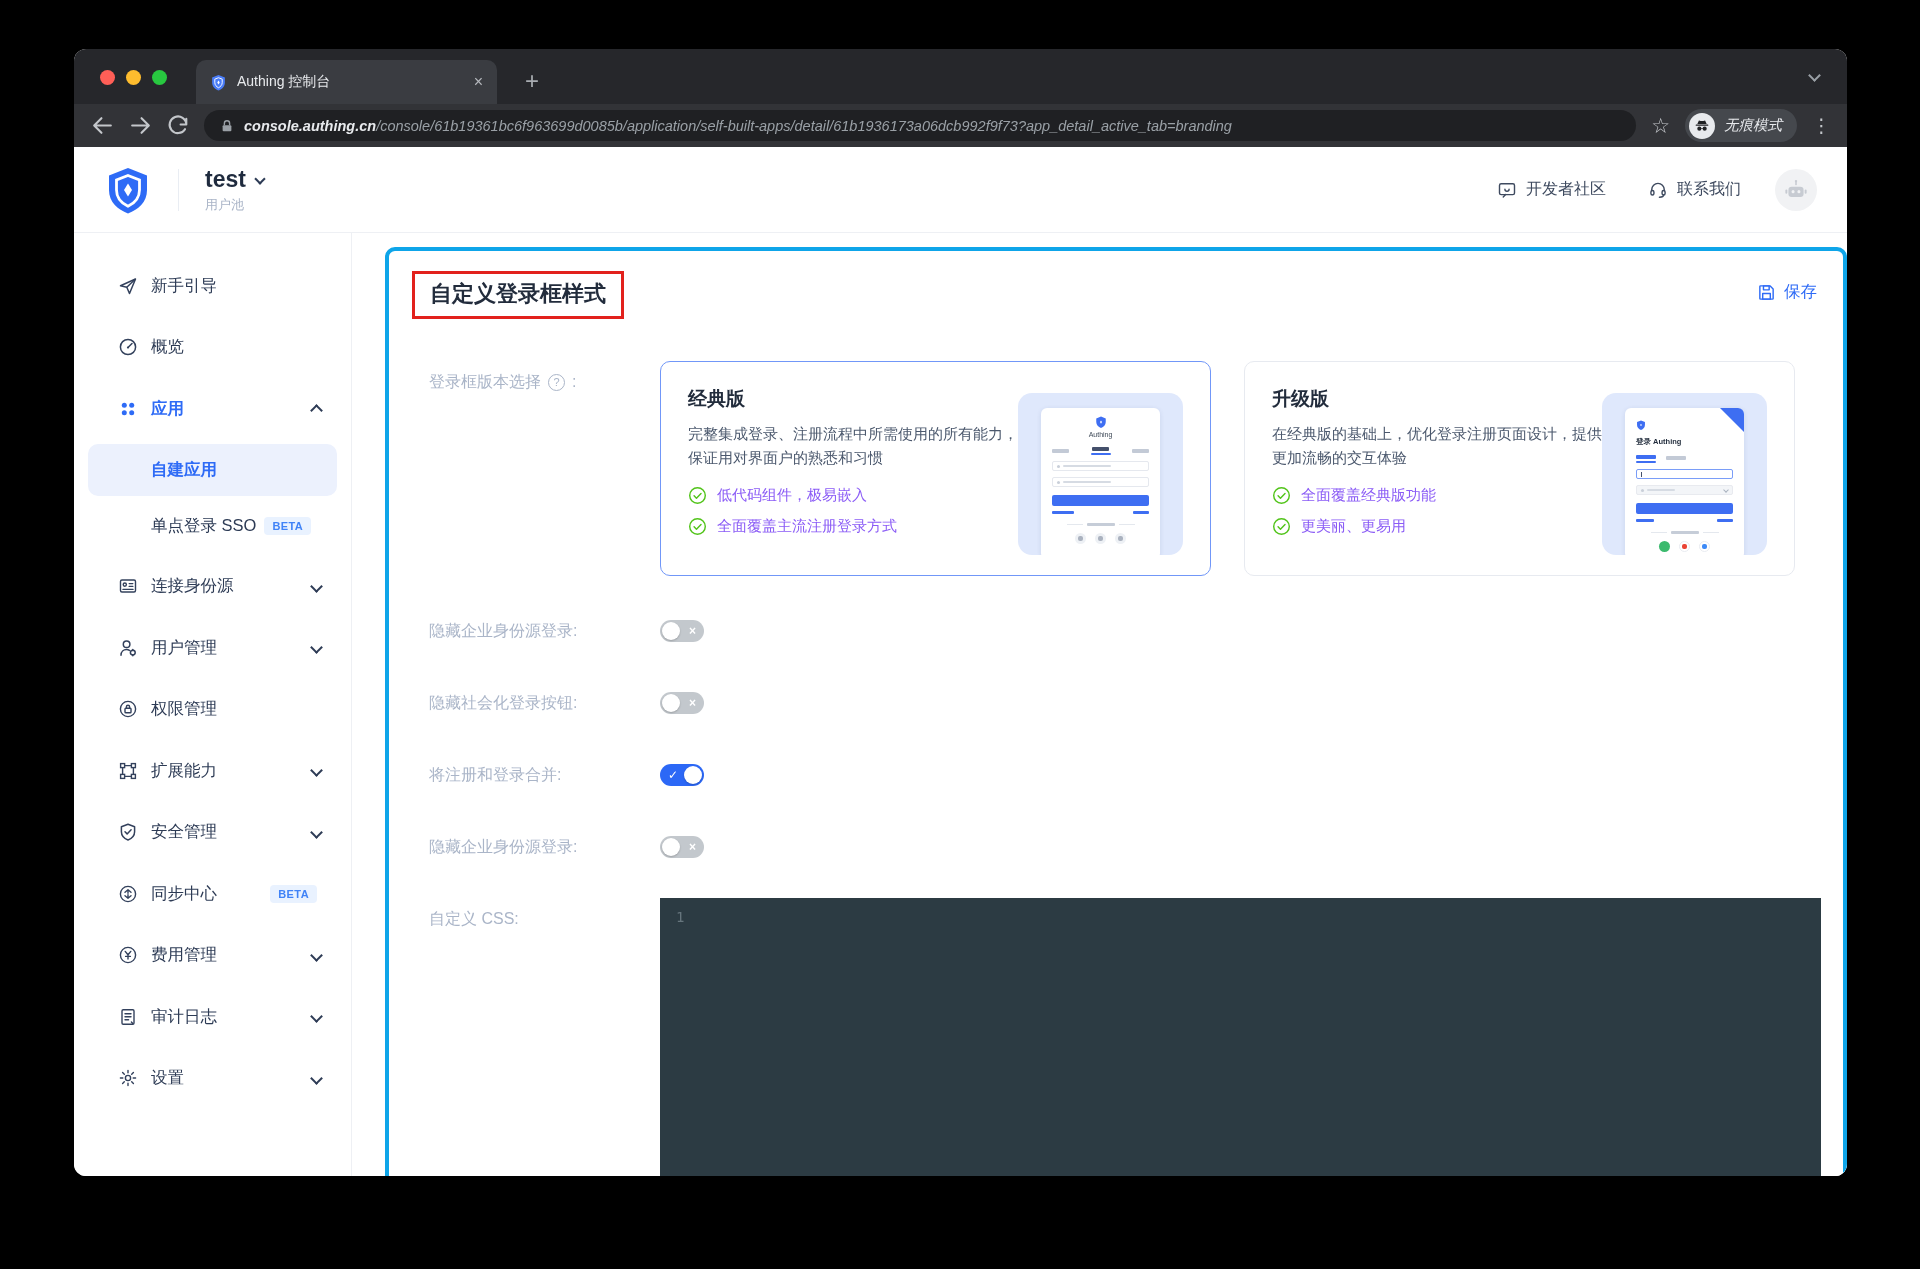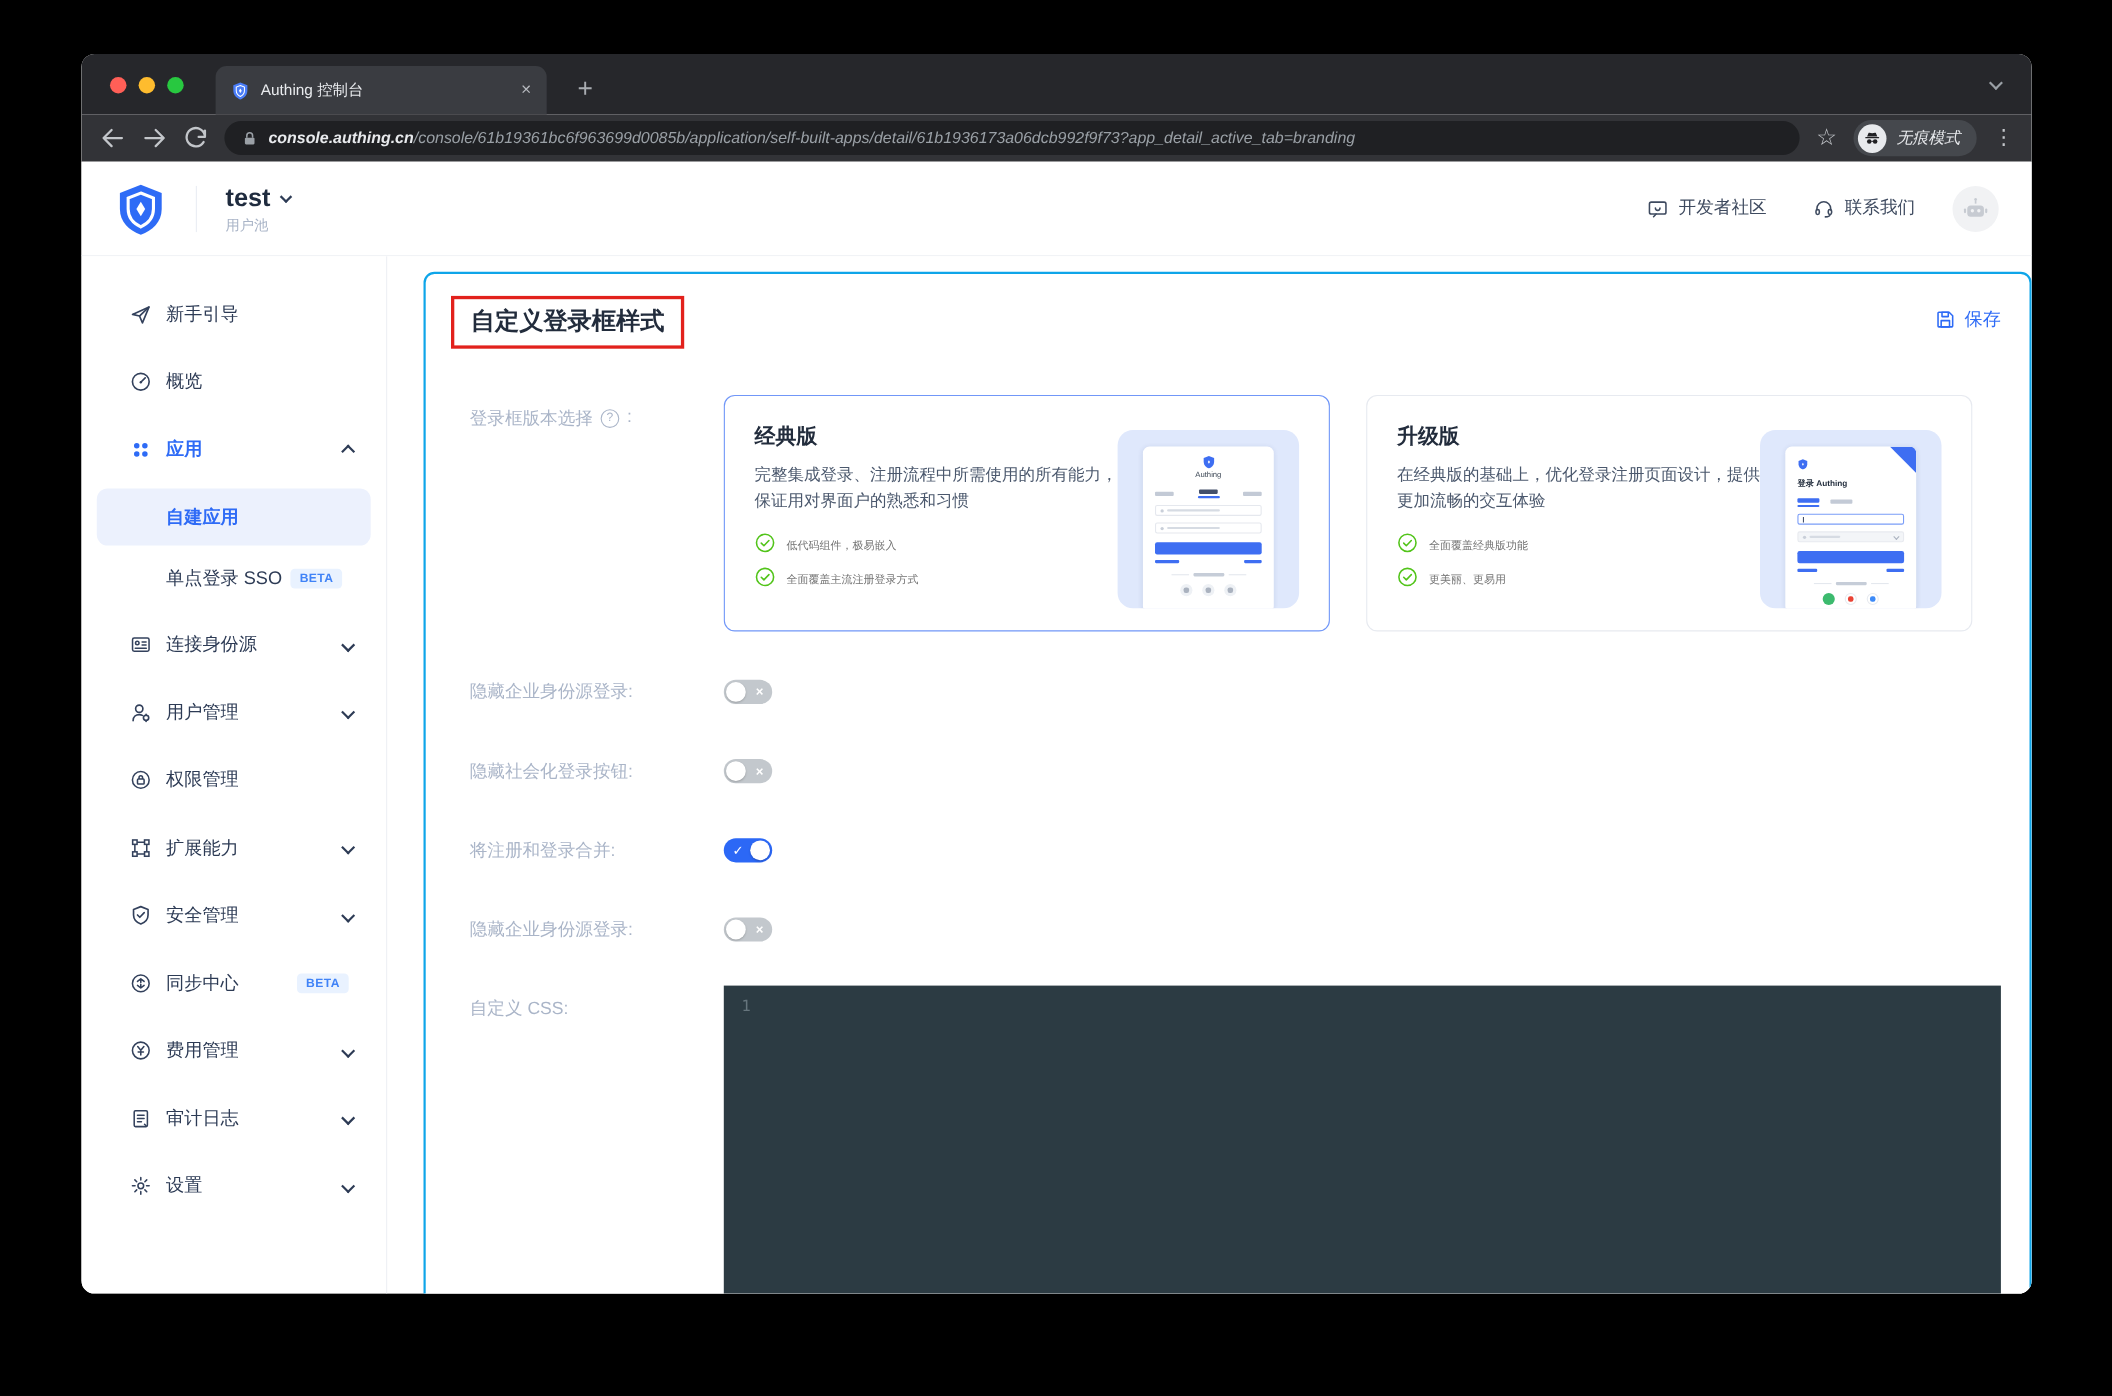--- a/index.html
+++ b/index.html
@@ -70,39 +70,39 @@
   .sitem.active { color:#2e6bf6; font-weight:600; }
   .sitem.active svg { color:#2e6bf6; }
   .subitem { height:52px; margin:4px 14px; border-radius:10px; display:flex; align-items:center;
              padding:0 16px 0 63px; font-size:16.5px; color:#2d3b55; }
   .subitem.selected { background:#ecf1fd; color:#2e6bf6; font-weight:600; }
   .beta { font-size:11px; color:#4083f7; background:#e9f2ff; border-radius:4px; padding:3px 8px;
           font-weight:600; letter-spacing:.4px; }
   .ml8 { margin-left:8px; } .mla { margin-left:auto; margin-right:4px; }
 
   .panel { position:absolute; left:311px; top:14px; width:1462px; height:1010px; background:#fff;
-           border:2px solid #0ea5e9; border-radius:10px;padding-left:34px; }
+           border:4px solid #0ea5e9; border-radius:10px;padding-left:34px; }
   .redbox { position:absolute; left:23px; top:20px; border:3.5px solid #e2211c; padding:5px 15px 7px; }
   .pagetitle { font-size:22px; font-weight:700; color:#222c3c; }
   .savebtn { position:absolute; right:26px; top:30px; display:flex; align-items:center; gap:8px;
              color:#2e6bf6; font-size:16.5px; }
   .savebtn svg { width:19px; height:19px; }
   .flabel { position:absolute; left:40px; color:#aab5c8; font-size:16px; display:flex;
             align-items:center; gap:7px; height:24px; }
   .helpc { width:17px; height:17px; border:1.3px solid #aab5c8; border-radius:50%; font-size:11px;
            display:inline-flex; align-items:center; justify-content:center; }
 
   .cards { position:absolute; left:271px; top:110px; display:flex; gap:33px; }
   .card { width:551px; height:215px; border-radius:10px; position:relative; padding:24px 0 0 27px;
           background:#fff; }
   .card.selected { border:1.5px solid #7197f8; }
   .card.plain { border:1px solid #e7eaf0; }
   .ctitle { font-size:19px; font-weight:700; color:#222c3c; }
   .cdesc { margin-top:10px; width:332px; font-size:15px; line-height:1.6; color:#4b586d; }
-  .cbullet { display:flex; align-items:flex-end; gap:10px; margin-top:12px; font-size:10px; color:#737373; }
+  .cbullet { display:flex; align-items:flex-end; gap:10px; margin-top:12px; font-size:15px; color:#8b5cf6; }
   .cbullet.first { margin-top:16px; }
   .cbullet svg { width:19px; height:19px; flex:none; color:#52c41a; }
 
   .thumb { position:absolute; right:27px; top:31px; width:165px; height:162px; border-radius:14px;
            background:#dfe8fc; overflow:hidden; }
   .minicard { position:absolute; left:23px; top:15px; width:119px; bottom:-4px; background:#fff;
               border-radius:6px; padding:8px 11px; box-shadow:0 1px 5px rgba(30,50,100,.10); }
   .m-logo { display:flex; justify-content:center; } .m-logo svg { width:12px; height:12px; }
   .m-brand { font-size:7px; color:#3f4a58; text-align:center; margin-top:3px; }
   .m-tabs { display:flex; justify-content:space-between; align-items:center; margin-top:9px; }

